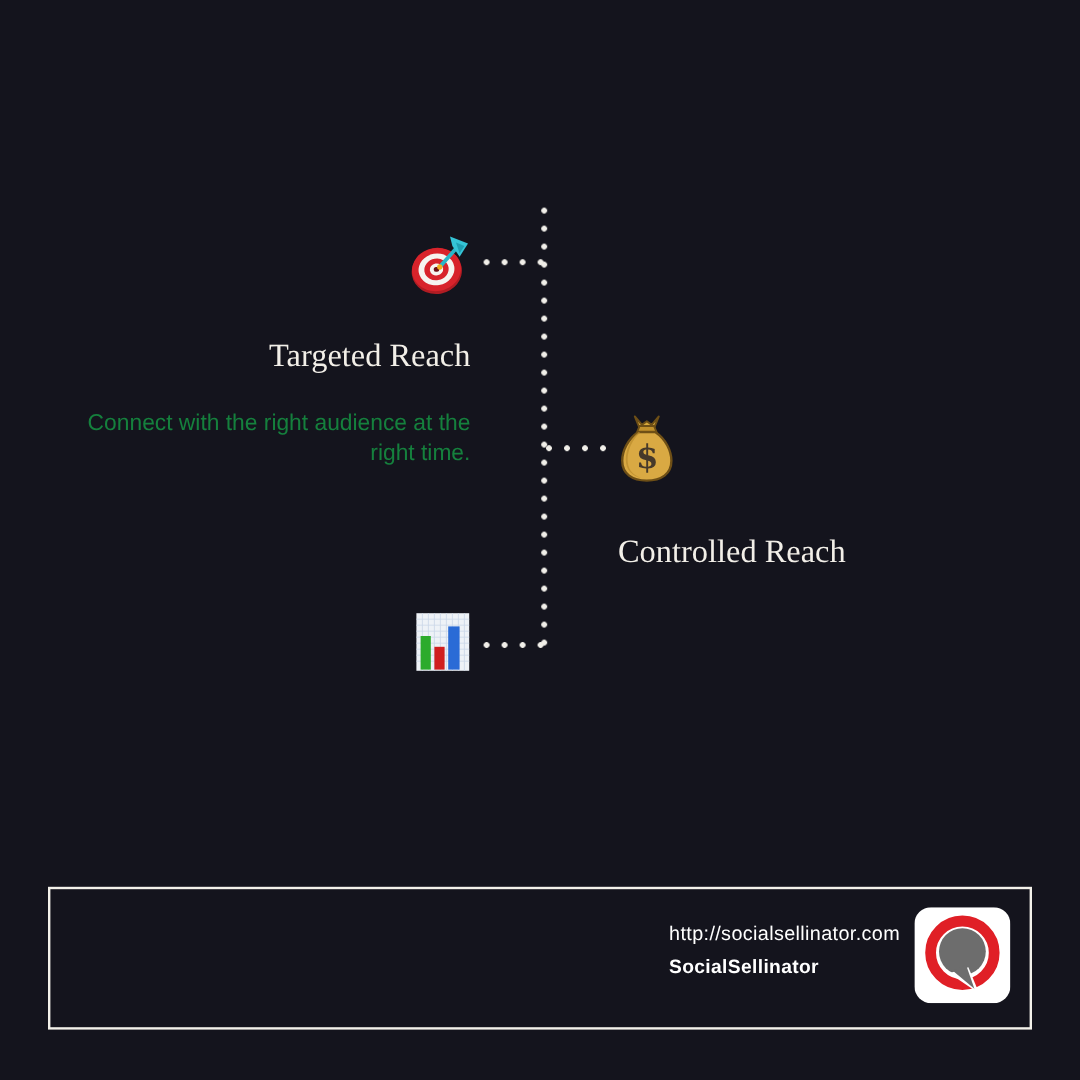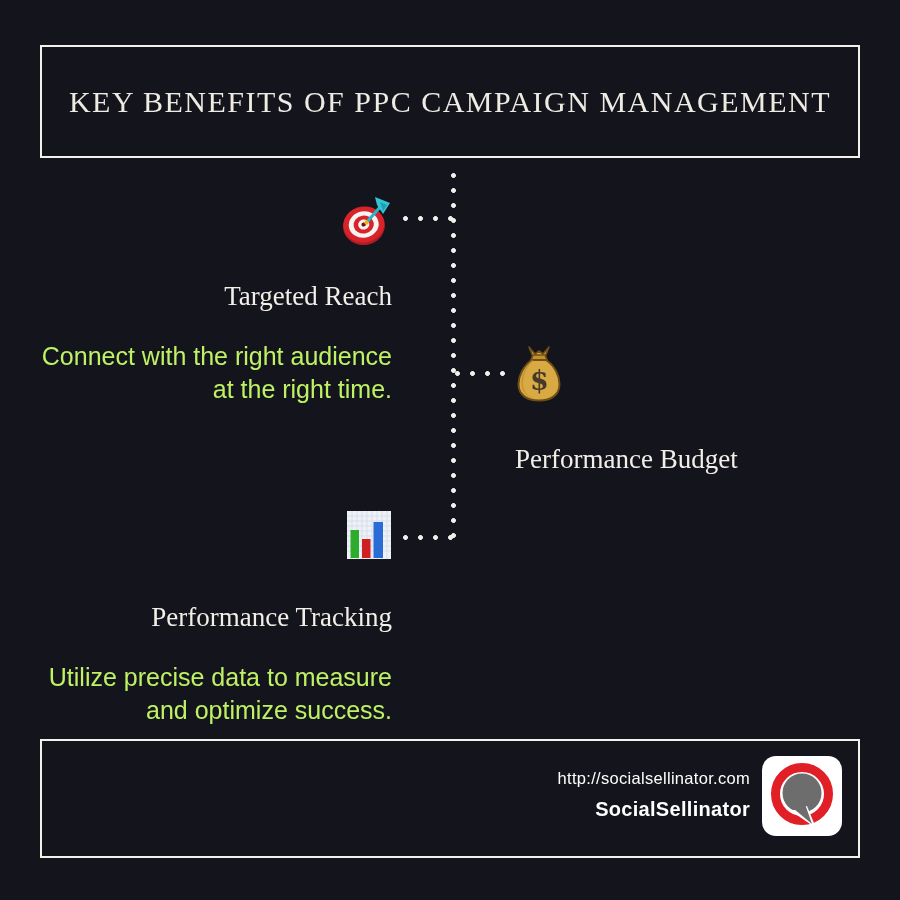--- a/index.html
+++ b/index.html
@@ -62,67 +62,63 @@
   
   .benefit { position: absolute; }
   .benefit-title {
     font-family: "Liberation Serif", serif;
     font-size: 27px;
     font-weight: 400;
     color: #f2efe8;
     margin-bottom: 9px;
   }
   .benefit-desc {
-    font-size: 25px;
+    font-size: 19px;
     line-height: 1.32;
-    color: #bef264;
+    color: #15803d;
     margin-top: 28px;
   }
   .benefit-1 { left: 40px; top: 281px; width: 352px; text-align: right; }
   .benefit-2 { left: 515px; top: 444px; width: 300px; text-align: left; }
   .benefit-3 { left: 40px; top: 602px; width: 352px; text-align: right; }
 
   
   .footer-box {
     position: absolute;
     left: 40px; top: 739px;
     width: 820px; height: 119px;
     border: 2px solid #f3f1ea;
   }
   .footer-text {
     position: absolute;
     right: 150px; top: 769px;
-    text-align: right;
   }
   .footer-url {
     font-size: 16.5px;
     color: #ffffff;
     letter-spacing: 0.3px;
     margin-bottom: 10px;
   }
   .footer-brand {
-    font-size: 20px;
+    font-size: 16px;
     font-weight: bold;
     color: #ffffff;
     letter-spacing: 0.3px;
   }
   .footer-logo {
     position: absolute;
     left: 762px; top: 756px;
     width: 80px; height: 80px;
   }
 </style>
 </head>
 <body>
 
 <div class="page">
 
-  <div class="header-box">
-    <div class="header-title">KEY BENEFITS OF PPC CAMPAIGN MANAGEMENT</div>
-  </div>
 
   <div class="dots-v"></div>
   <div class="dots-h c1"></div>
   <div class="dots-h c2"></div>
   <div class="dots-h c3"></div>
 
   <div class="icon icon-target">
     <svg width="56" height="56" viewBox="0 0 56 56">
       <g transform="rotate(-10 24 32)">
         <ellipse cx="24" cy="32" rx="21" ry="19" fill="#b01c23"></ellipse>
@@ -159,27 +155,23 @@
       <rect x="27.5" y="13" width="9.5" height="36" fill="#2a6bd6"></rect>
     </svg>
   </div>
 
   <div class="benefit benefit-1">
     <div class="benefit-title">Targeted Reach</div>
     <div class="benefit-desc">Connect with the right audience at the right time.</div>
   </div>
 
   <div class="benefit benefit-2">
-    <div class="benefit-title">Performance Budget</div>
+    <div class="benefit-title">Controlled Reach</div>
   </div>
 
-  <div class="benefit benefit-3">
-    <div class="benefit-title">Performance Tracking</div>
-    <div class="benefit-desc">Utilize precise data to measure and optimize success.</div>
-  </div>
 
   <div class="footer-box"></div>
   <div class="footer-text">
     <div class="footer-url">http://socialsellinator.com</div>
     <div class="footer-brand">SocialSellinator</div>
   </div>
   <div class="footer-logo">
     <svg width="80" height="80" viewBox="0 0 80 80">
       <rect x="0" y="0" width="80" height="80" rx="14" fill="#ffffff"></rect>
       <circle cx="40" cy="38" r="26.5" fill="none" stroke="#e01f26" stroke-width="9"></circle>

